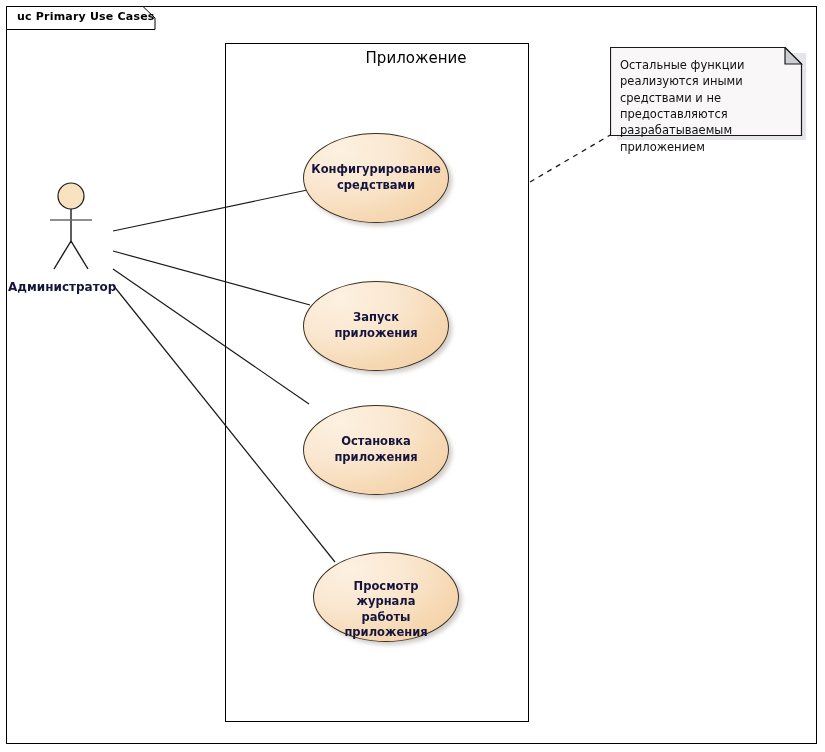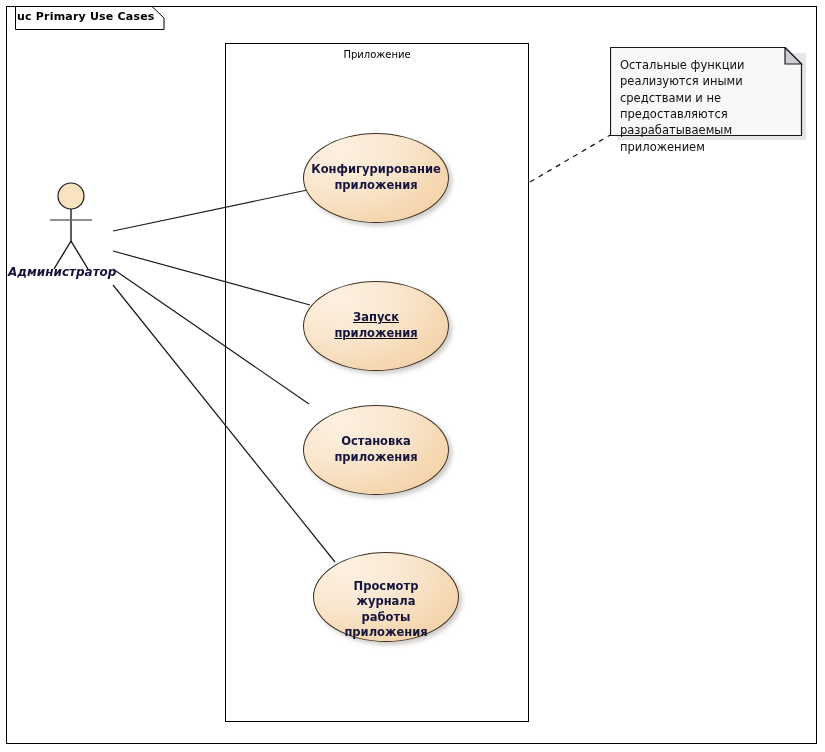--- a/index.html
+++ b/index.html
@@ -31,21 +31,20 @@
     border: 1px solid #000000;
     box-sizing: border-box;
     background: #ffffff;
   }
 
   .frame-tab {
     position: absolute;
     left: 6px; top: 6px;
     width: 150px;
     height: 23px;
-    padding-left: 9px;
   }
   .frame-tab svg { display: block; }
   .frame-tab-label {
     position: absolute;
     left: 11px;
     top: 4px;
     font-size: 11px;
     font-weight: bold;
     color: #000000;
     white-space: nowrap;
@@ -61,23 +60,24 @@
     border: 1px solid #000000;
     box-sizing: border-box;
     background: transparent;
   }
   .boundary-label {
     position: absolute;
     left: 225px;
     top: 49px;
     width: 304px;
     text-align: center;
-    font-size: 10px;
+    font-size: 15px;
     color: #000000;
     white-space: nowrap;
+    padding-left: 39px;
   }
 
   
   .lines {
     position: absolute;
     left: 0; top: 0;
     width: 825px; height: 752px;
     pointer-events: none;
   }
 
@@ -85,28 +85,27 @@
   .actor {
     position: absolute;
     left: 40px;
     top: 180px;
     width: 62px;
     height: 92px;
   }
   .actor-label {
     position: absolute;
     left: 8px;
-    top: 265px;
+    top: 280px;
     width: 140px;
     text-align: left;
     font-size: 12px;
     font-weight: bold;
     color: #14143c;
     white-space: nowrap;
-    font-style: italic;
   }
 
   
   .usecase {
     position: absolute;
     border-radius: 50%;
     border: 1px solid #3a3020;
     box-sizing: border-box;
     background:
       radial-gradient(ellipse at 25% 18%,
@@ -123,21 +122,21 @@
   .usecase-label {
     font-size: 11.5px;
     font-weight: bold;
     color: #14143c;
     line-height: 1.35;
     padding: 0 12px;
     white-space: pre-line;
   }
 
   .uc-0 { left: 303px; top: 133px;  width: 146px; height: 90px; }
-  .uc-1 { left: 303px; top: 281px;  width: 146px; height: 90px; text-decoration: underline; }
+  .uc-1 { left: 303px; top: 281px;  width: 146px; height: 90px; }
   .uc-2 { left: 303px; top: 405px;  width: 146px; height: 90px; justify-content: center; }
   .uc-3 { left: 313px; top: 552px;  width: 146px; height: 90px; align-items: flex-end; }
 
   
   .note {
     position: absolute;
     left: 610px;
     top: 47px;
     width: 196px;
     height: 89px;
@@ -191,21 +190,21 @@
       <line x1="31" y1="29" x2="31" y2="63" stroke="#1a1a1a" stroke-width="1.4"></line>
       <line x1="10" y1="40" x2="52" y2="40" stroke="#6a6a6a" stroke-width="1.6"></line>
       <line x1="31" y1="61" x2="14" y2="89" stroke="#1a1a1a" stroke-width="1.4"></line>
       <line x1="31" y1="61" x2="48" y2="89" stroke="#1a1a1a" stroke-width="1.4"></line>
     </svg>
   </div>
   <div class="actor-label">Администратор</div>
 
   <div class="usecase uc-0">
     <span class="usecase-label">Конфигурирование
-приложения</span>
+средствами</span>
   </div>
   <div class="usecase uc-1">
     <span class="usecase-label">Запуск приложения</span>
   </div>
   <div class="usecase uc-2">
     <span class="usecase-label">Остановка
 приложения</span>
   </div>
   <div class="usecase uc-3">
     <span class="usecase-label">Просмотр журнала

